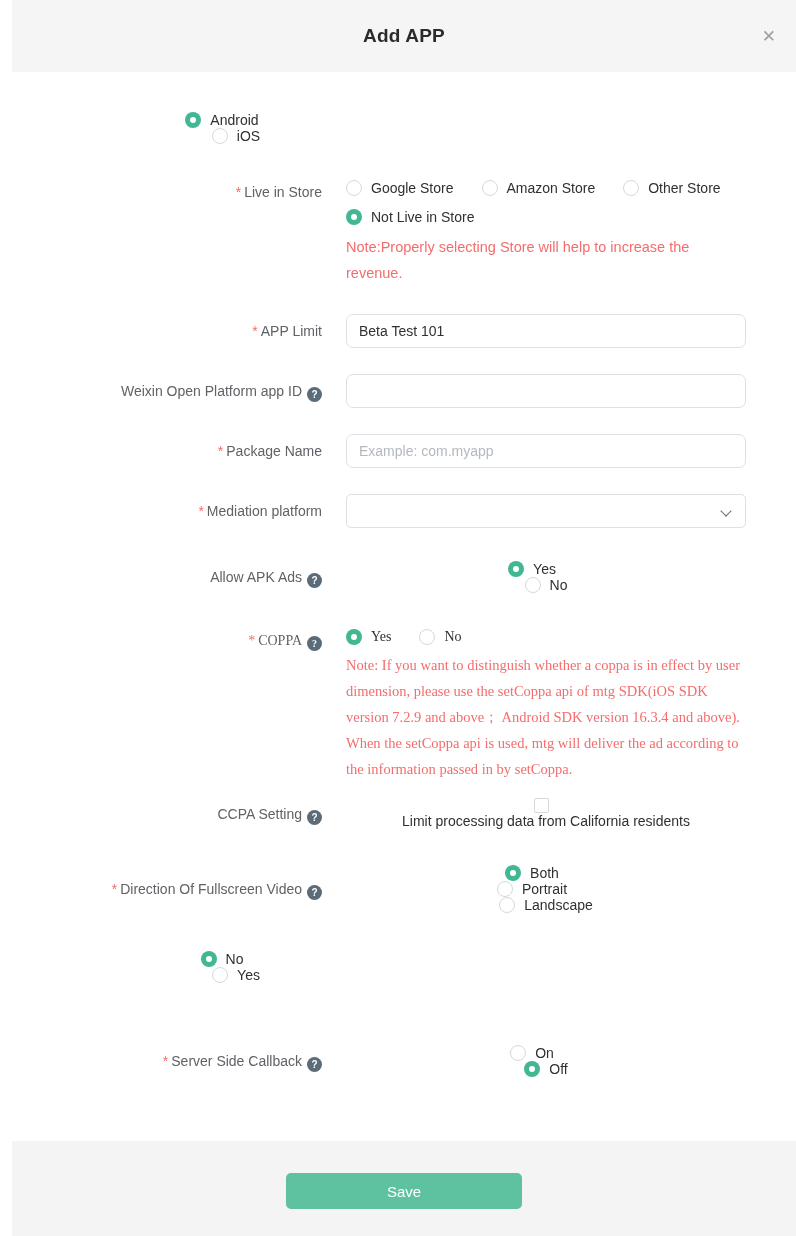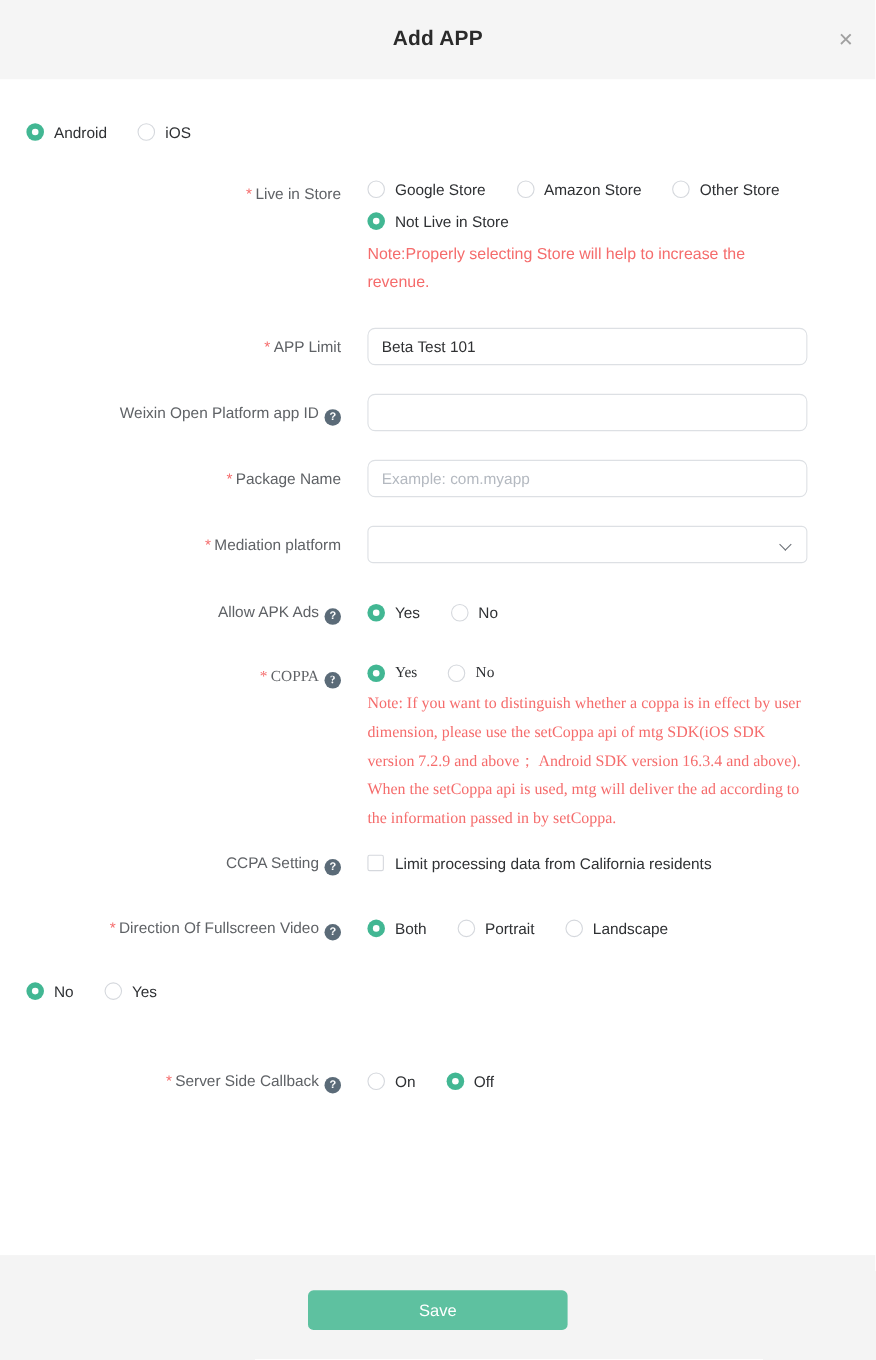--- a/index.html
+++ b/index.html
@@ -1,38 +1,38 @@
 <!DOCTYPE html>
 <html><head>
 <meta charset="utf-8">
 <style>
   * { margin:0; padding:0; box-sizing:border-box; }
   html,body { background:#fff; }
   body { font-family:"Liberation Sans","DejaVu Sans",sans-serif; font-size:14px; color:#303133; }
 
-  .dialog { width:796px; height:1236px; background:#fff; display:flex; flex-direction:column; overflow:hidden; }
+  .dialog { width:796px; height:1236px; background:#fff; display:flex; flex-direction:column; overflow:hidden;padding-left:12px; }
 
   
   .dialog-header { position:relative; height:72px; background:#f5f5f5; flex:0 0 auto;
                    display:flex; align-items:center; justify-content:center; }
   .dialog-title { font-size:19px; font-weight:700; color:#2b2b2b; letter-spacing:.2px; }
   .close-btn { position:absolute; right:20px; top:50%; transform:translateY(-50%);
                font-size:17px; color:#a0a0a0; cursor:pointer; line-height:1; font-weight:400; }
 
   
   .dialog-body { flex:1 1 auto; padding-top:40px; }
 
   .row { display:flex; align-items:center; }
   .row.top { align-items:flex-start; }
 
   .label { width:310px; flex:0 0 310px; text-align:right; color:#5f6266; line-height:22px; }
   .row .label { padding-top:0; }
   .row.top .label { padding-top:1px; }
   .req { color:#f56c6c; margin-right:3px; }
-  .control { margin-left:24px; width:400px; }
+  .control { margin-left:24px; width:400px;flex-direction:column; }
 
   .help { display:inline-block; width:15px; height:15px; border-radius:50%;
           background:#5b6b78; color:#fff; font-size:10px; font-weight:700;
           text-align:center; line-height:15px; margin-left:5px; vertical-align:-2px; cursor:pointer; }
 
   
   .radio-line { display:flex; align-items:center; }
   .radio-opt { display:flex; align-items:center; margin-right:28px; cursor:pointer; }
   .radio-opt:last-child { margin-right:0; }
   .radio { width:16px; height:16px; border-radius:50%; border:1px solid #d5d8dd; background:#fff;

